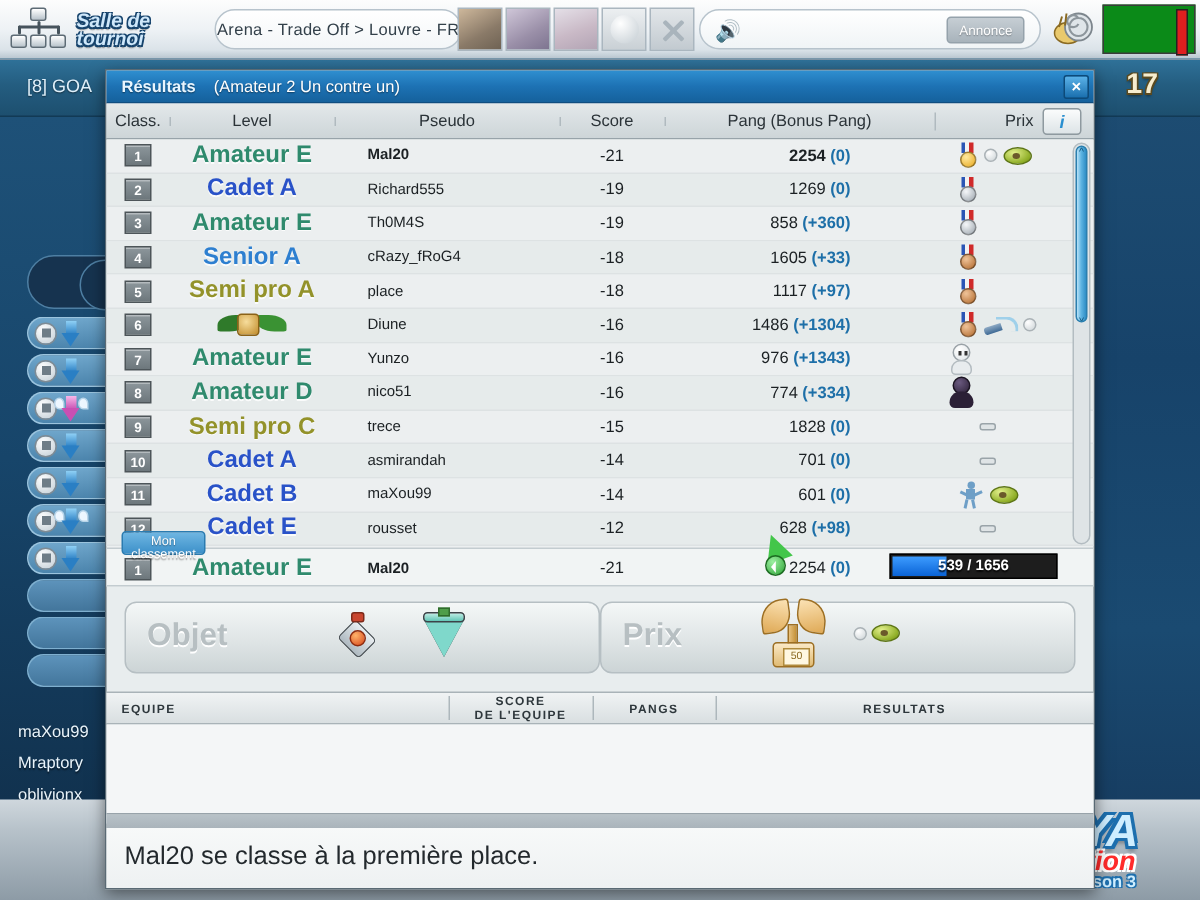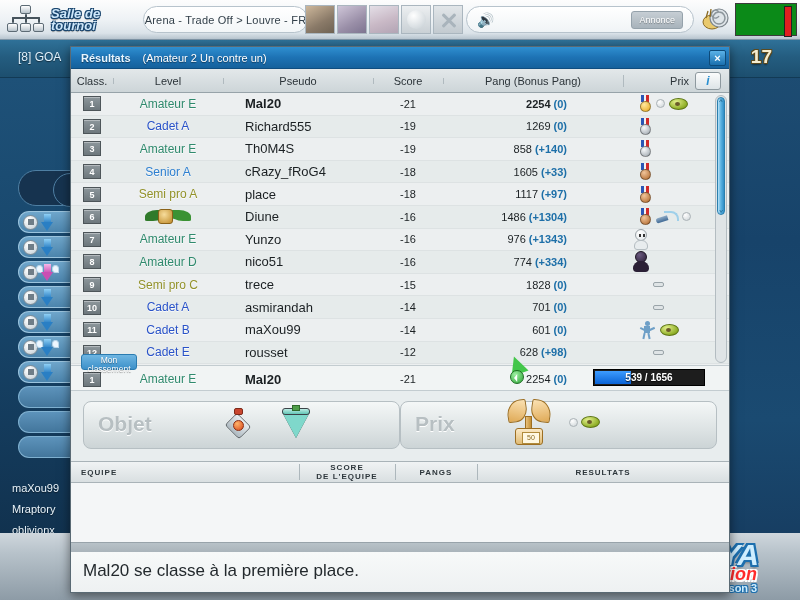--- a/index.html
+++ b/index.html
@@ -177,23 +177,23 @@
     border-bottom:1px solid #dde2e3;
   }
   .row:nth-child(odd) { background:#eceff0; }
   .row:nth-child(even) { background:#e6ebeb; }
   .rank-badge {
     width:18px; height:15px; margin:0 auto;
     background: linear-gradient(180deg,#8d979c,#6d777c); border:1px solid #4d5559;
     color:#fff; font-size:9px; font-weight:bold; text-align:center; line-height:14px;
     box-shadow: inset 0 1px 0 rgba(255,255,255,.35);
   }
-  .lvl { font-weight:normal; font-size:12px; text-align:center;
+  .lvl { font-weight:bold; font-size:16px; text-align:center;
          text-shadow:0 1px 0 rgba(255,255,255,.8); }
-  .pseudo { padding-left:22px; color:#1b2023; font-size:13px; }
+  .pseudo { padding-left:22px; color:#1b2023; font-size:10px; }
   .pseudo.me { font-weight:bold; }
   .score { text-align:center; color:#1b2023; }
   .pangcell { text-align:right; padding-right:56px; color:#1b2023; white-space:nowrap; }
   .bonus { color:#1d6fa8; font-weight:bold; margin-left:3px; }
   .prixcell { flex:1; display:flex; align-items:center; padding-left:16px; gap:4px; }
   .dash { width:11px; height:5px; border:1px solid #9aa4a9; background:#dfe4e6; border-radius:2px; }
 
   
   .medal { width:13px; height:17px; position:relative; }
   .medal .rib { position:absolute; left:2px; top:0; width:8px; height:7px;
@@ -528,21 +528,21 @@
               </div>
             </div>
           </div>
           <div class="row">
             <div class="c-rank">
               <div class="rank-badge">3</div>
             </div>
             <div class="c-level lvl" style="color: rgb(47, 138, 109);">Amateur E</div>
             <div class="c-pseudo pseudo">Th0M4S</div>
             <div class="c-score score">-19</div>
-            <div class="c-pang pangcell"><span>858</span><span class="bonus">(+140)</span></div>
+            <div class="c-pang pangcell"><span>858</span><span class="bonus">(+360)</span></div>
             <div class="c-prix prixcell">
               <div class="medal silver">
                 <div class="rib"></div>
                 <div class="disc"></div>
               </div>
             </div>
           </div>
           <div class="row">
             <div class="c-rank">
               <div class="rank-badge">4</div>

